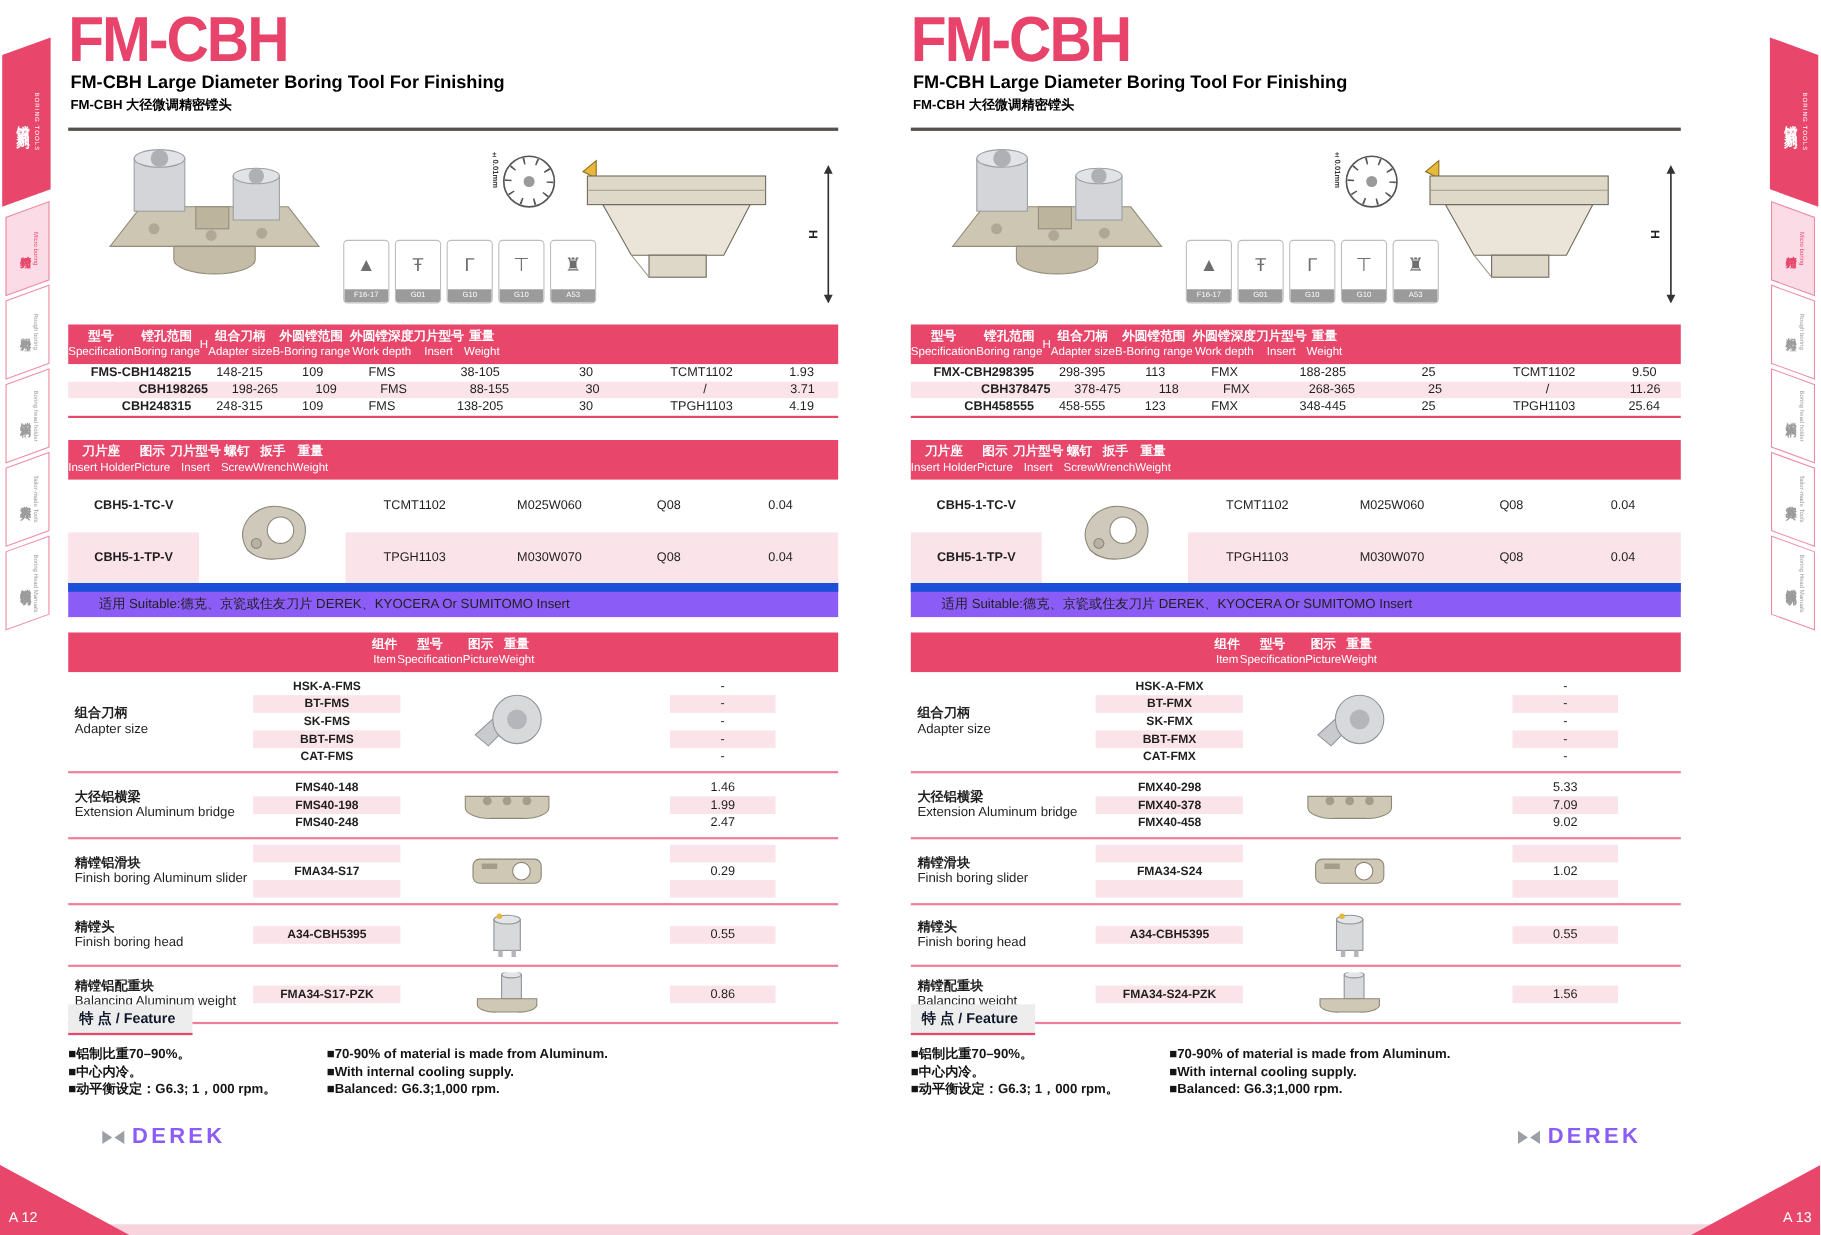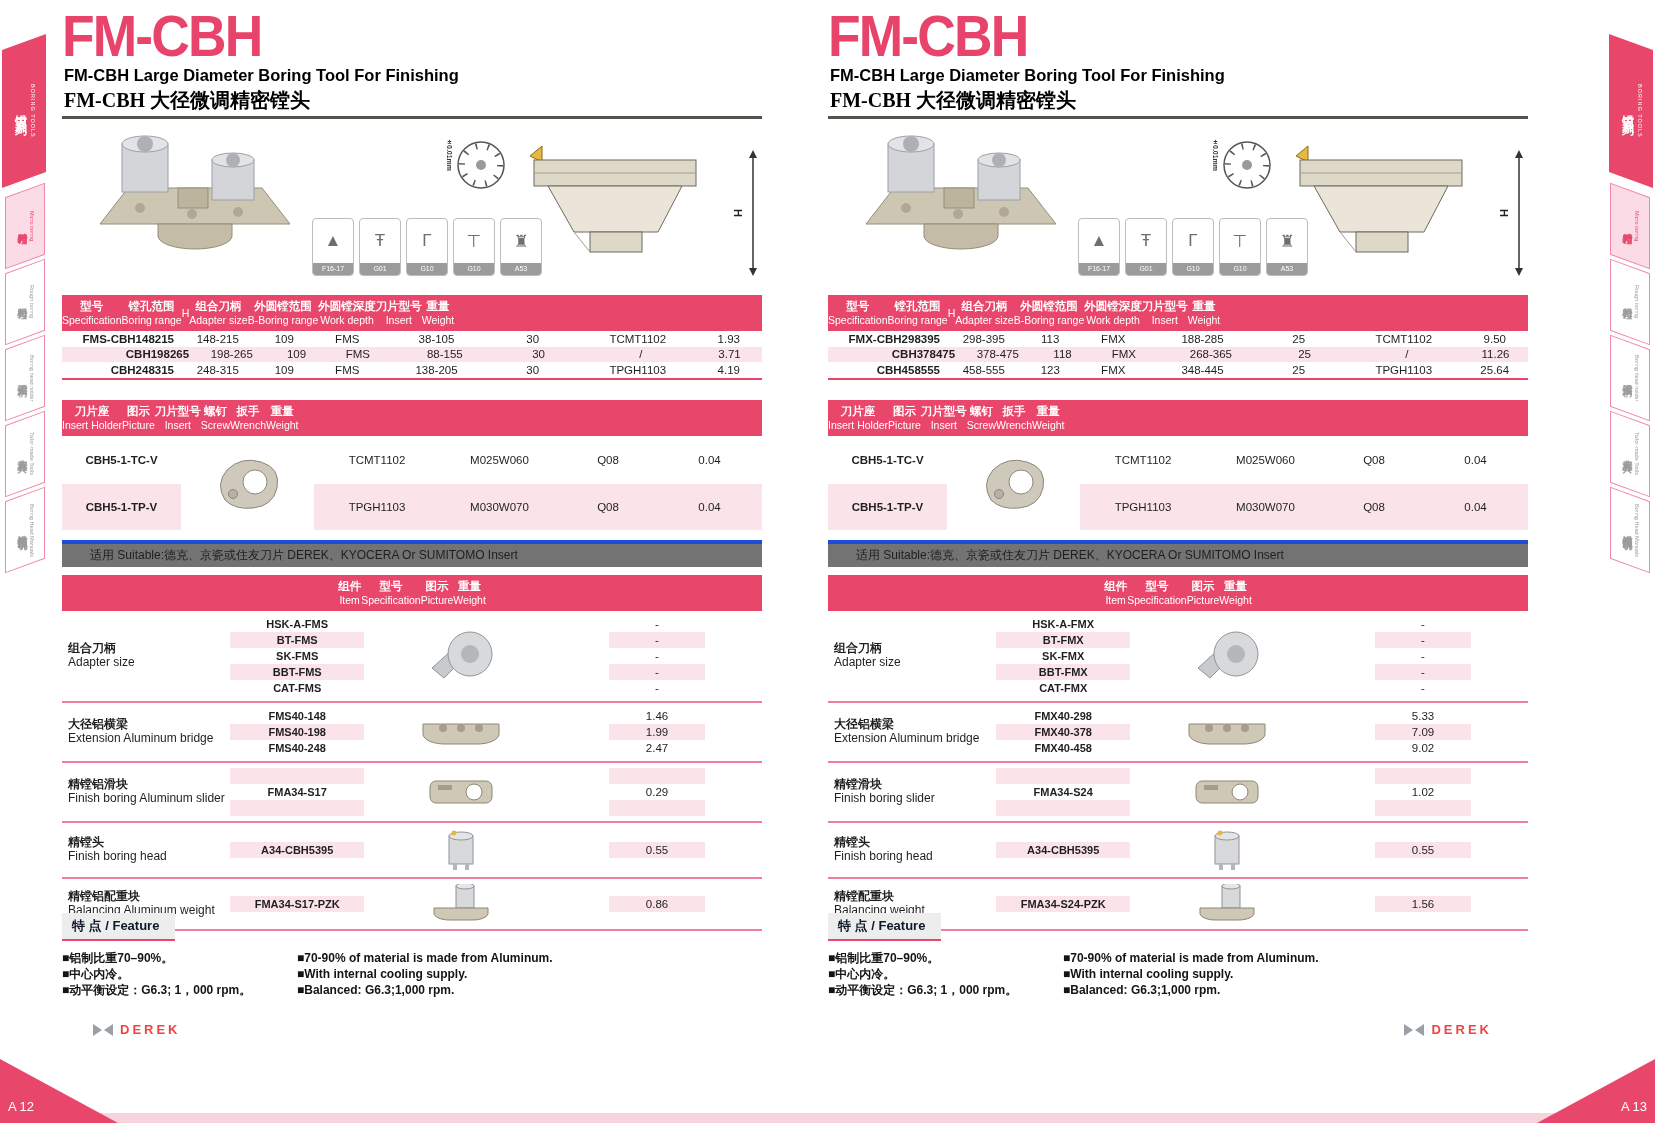--- a/index.html
+++ b/index.html
@@ -29,21 +29,21 @@
   .t-cn{writing-mode:vertical-rl;font-size:10px;font-weight:700;color:#9b9b9b;letter-spacing:1px;}
   .t-en{writing-mode:vertical-rl;font-size:5.5px;color:#9b9b9b;}
   .tab[data-active="true"] .t-cn,.tab[data-active="true"] .t-en{color:#e8476b;}
   
   .page{position:absolute;top:0;width:700px;height:1123px;}
   .page:nth-of-type(1){left:62px;} .page:nth-of-type(2){left:828px;}
   .title{position:absolute;top:2px;left:0;margin:0;font-size:58px;font-weight:900;color:#e8436b;
          letter-spacing:-2px;transform:scaleX(.92);transform-origin:left;}
   .sub{position:absolute;left:2px;color:#000000;font-weight:700;}
   .sub1{top:66px;font-size:16.5px;}
-  .sub2{top:87px;font-size:20px;font-family:Liberation Serif, serif;}
+  .sub2{top:87px;font-size:12px;}
   .rule{position:absolute;top:116px;left:0;width:100%;height:3px;background:#55524c;}
   
   .tool-photo{position:absolute;left:8px;top:126px;}
   .icon-row{position:absolute;left:250px;top:218px;display:flex;gap:5px;}
   .tool-icon{width:40px;height:56px;background:#fff;border:1px solid #bdbdbd;border-radius:4px;
              overflow:hidden;display:flex;flex-direction:column;}
   .glyph{flex:1;display:flex;align-items:center;justify-content:center;font-size:17px;color:#6e6e6e;}
   .ilabel{height:12px;background:#9b9b9b;color:#fff;font-size:7px;text-align:center;line-height:12px;}
   .dial-wrap{position:absolute;left:384px;top:138px;display:flex;}
   .dial-label{writing-mode:vertical-rl;font-size:7px;font-weight:700;color:#333;margin-right:1px;}
@@ -66,21 +66,21 @@
   
   .t2{position:absolute;top:400px;left:0;width:100%;}
   .t2-head{display:flex;background:#e8476b;color:#fff;height:36px;}
   .t2-row{display:flex;height:46px;align-items:center;margin-top:1px;}
   .t2-row:nth-of-type(2){background:#fbe3ea;}
   .t2-row div{font-size:11.5px;text-align:center;}
   .h0{width:17%;font-weight:700;font-size:11px;}
   .h1{width:19%;} .h2{width:18%;} .h3{width:17%;} .h4{width:14%;} .h5{width:15%;}
   .t2-picbg{position:absolute;left:17%;top:37px;width:19%;height:93px;background:#fff;}
   .t2-pic{position:absolute;left:calc(17% + 30px);top:48px;}
-  .t2-note{margin-top:10px;border-top:4px solid #1d4ed8;background:#737373;height:23px;
+  .t2-note{margin-top:0;border-top:8px solid #1d4ed8;background:#8b5cf6;height:23px;
            line-height:23px;font-size:12px;padding-left:28px;}
   
   .t3{position:absolute;top:575px;left:0;width:100%;}
   .t3-head{display:flex;background:#e8476b;color:#fff;height:36px;justify-content:center;}
   .grp{display:flex;align-items:center;padding:5px 0;}
   .t3-groups .grp + .grp{border-top:2px solid #ef7e9a;}
   .t3-groups{border-bottom:2px solid #ef7e9a;}
   .g-item{width:24%;padding-left:6px;box-sizing:border-box;line-height:1.15;}
   .gi-cn{display:block;font-size:12px;font-weight:700;}
   .gi-en{display:block;font-size:12px;}
@@ -99,21 +99,21 @@
   
   .feature{position:absolute;top:913px;left:0;width:100%;}
   .f-badge{display:inline-block;background:#ededed;border-bottom:2.5px solid #e8476b;
            padding:4px 16px 4px 10px;font-size:13px;font-weight:700;color:#0f172a;}
   .f-cols{display:flex;margin-top:9px;}
   .f-cn{width:235px;} .f-en{flex:1;}
   .f-line{font-size:12px;font-weight:700;line-height:16px;color:#141414;}
   
   .brand{position:absolute;top:1022px;left:30px;display:flex;align-items:center;gap:6px;}
   .page:nth-of-type(2) .brand{left:auto;right:36px;}
-  .b-text{font-size:13px;font-weight:800;color:#ef4444;letter-spacing:3px;}
+  .b-text{font-size:20px;font-weight:800;color:#8b5cf6;letter-spacing:3px;}
   .bottomband{position:absolute;left:0;right:0;bottom:0;height:10px;background:#f7d3dd;z-index:1;}
   .corner{position:absolute;bottom:0;width:118px;height:64px;background:#e8476b;z-index:2;}
   .corner-l{left:0;clip-path:polygon(0 0,100% 100%,0 100%);}
   .corner-r{right:0;clip-path:polygon(100% 0,100% 100%,0 100%);}
   .corner span{position:absolute;bottom:9px;color:#ffffff;font-size:13px;}
   .corner-l span{left:8px;} .corner-r span{right:8px;}
 </style>
 </head>
 <body>
 

